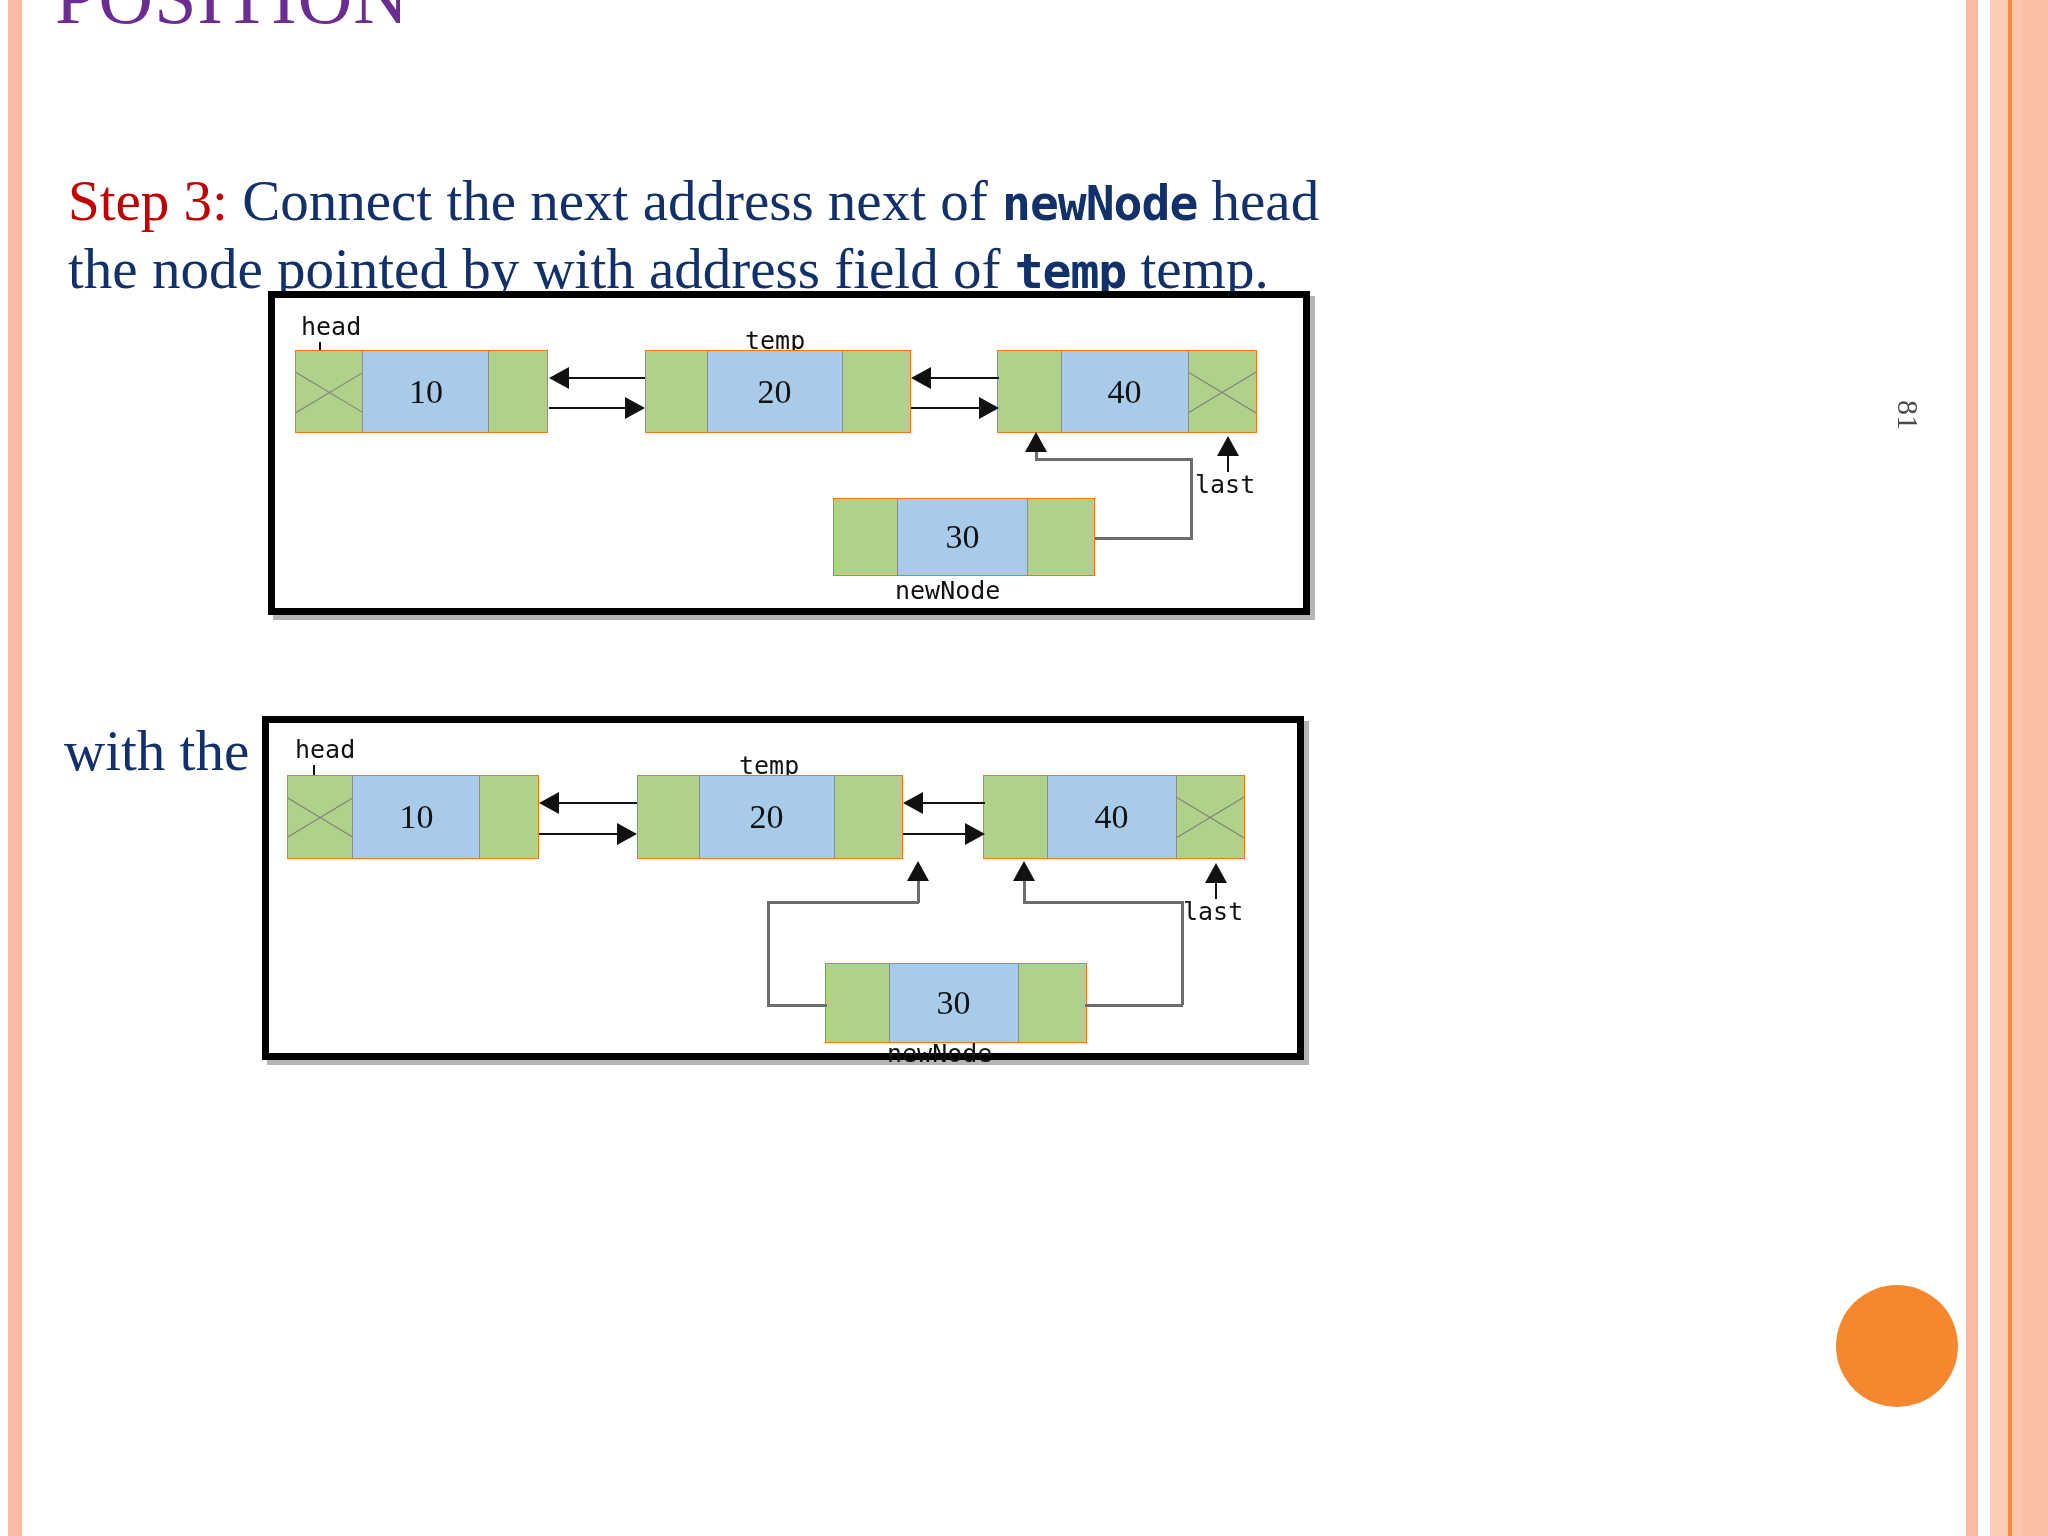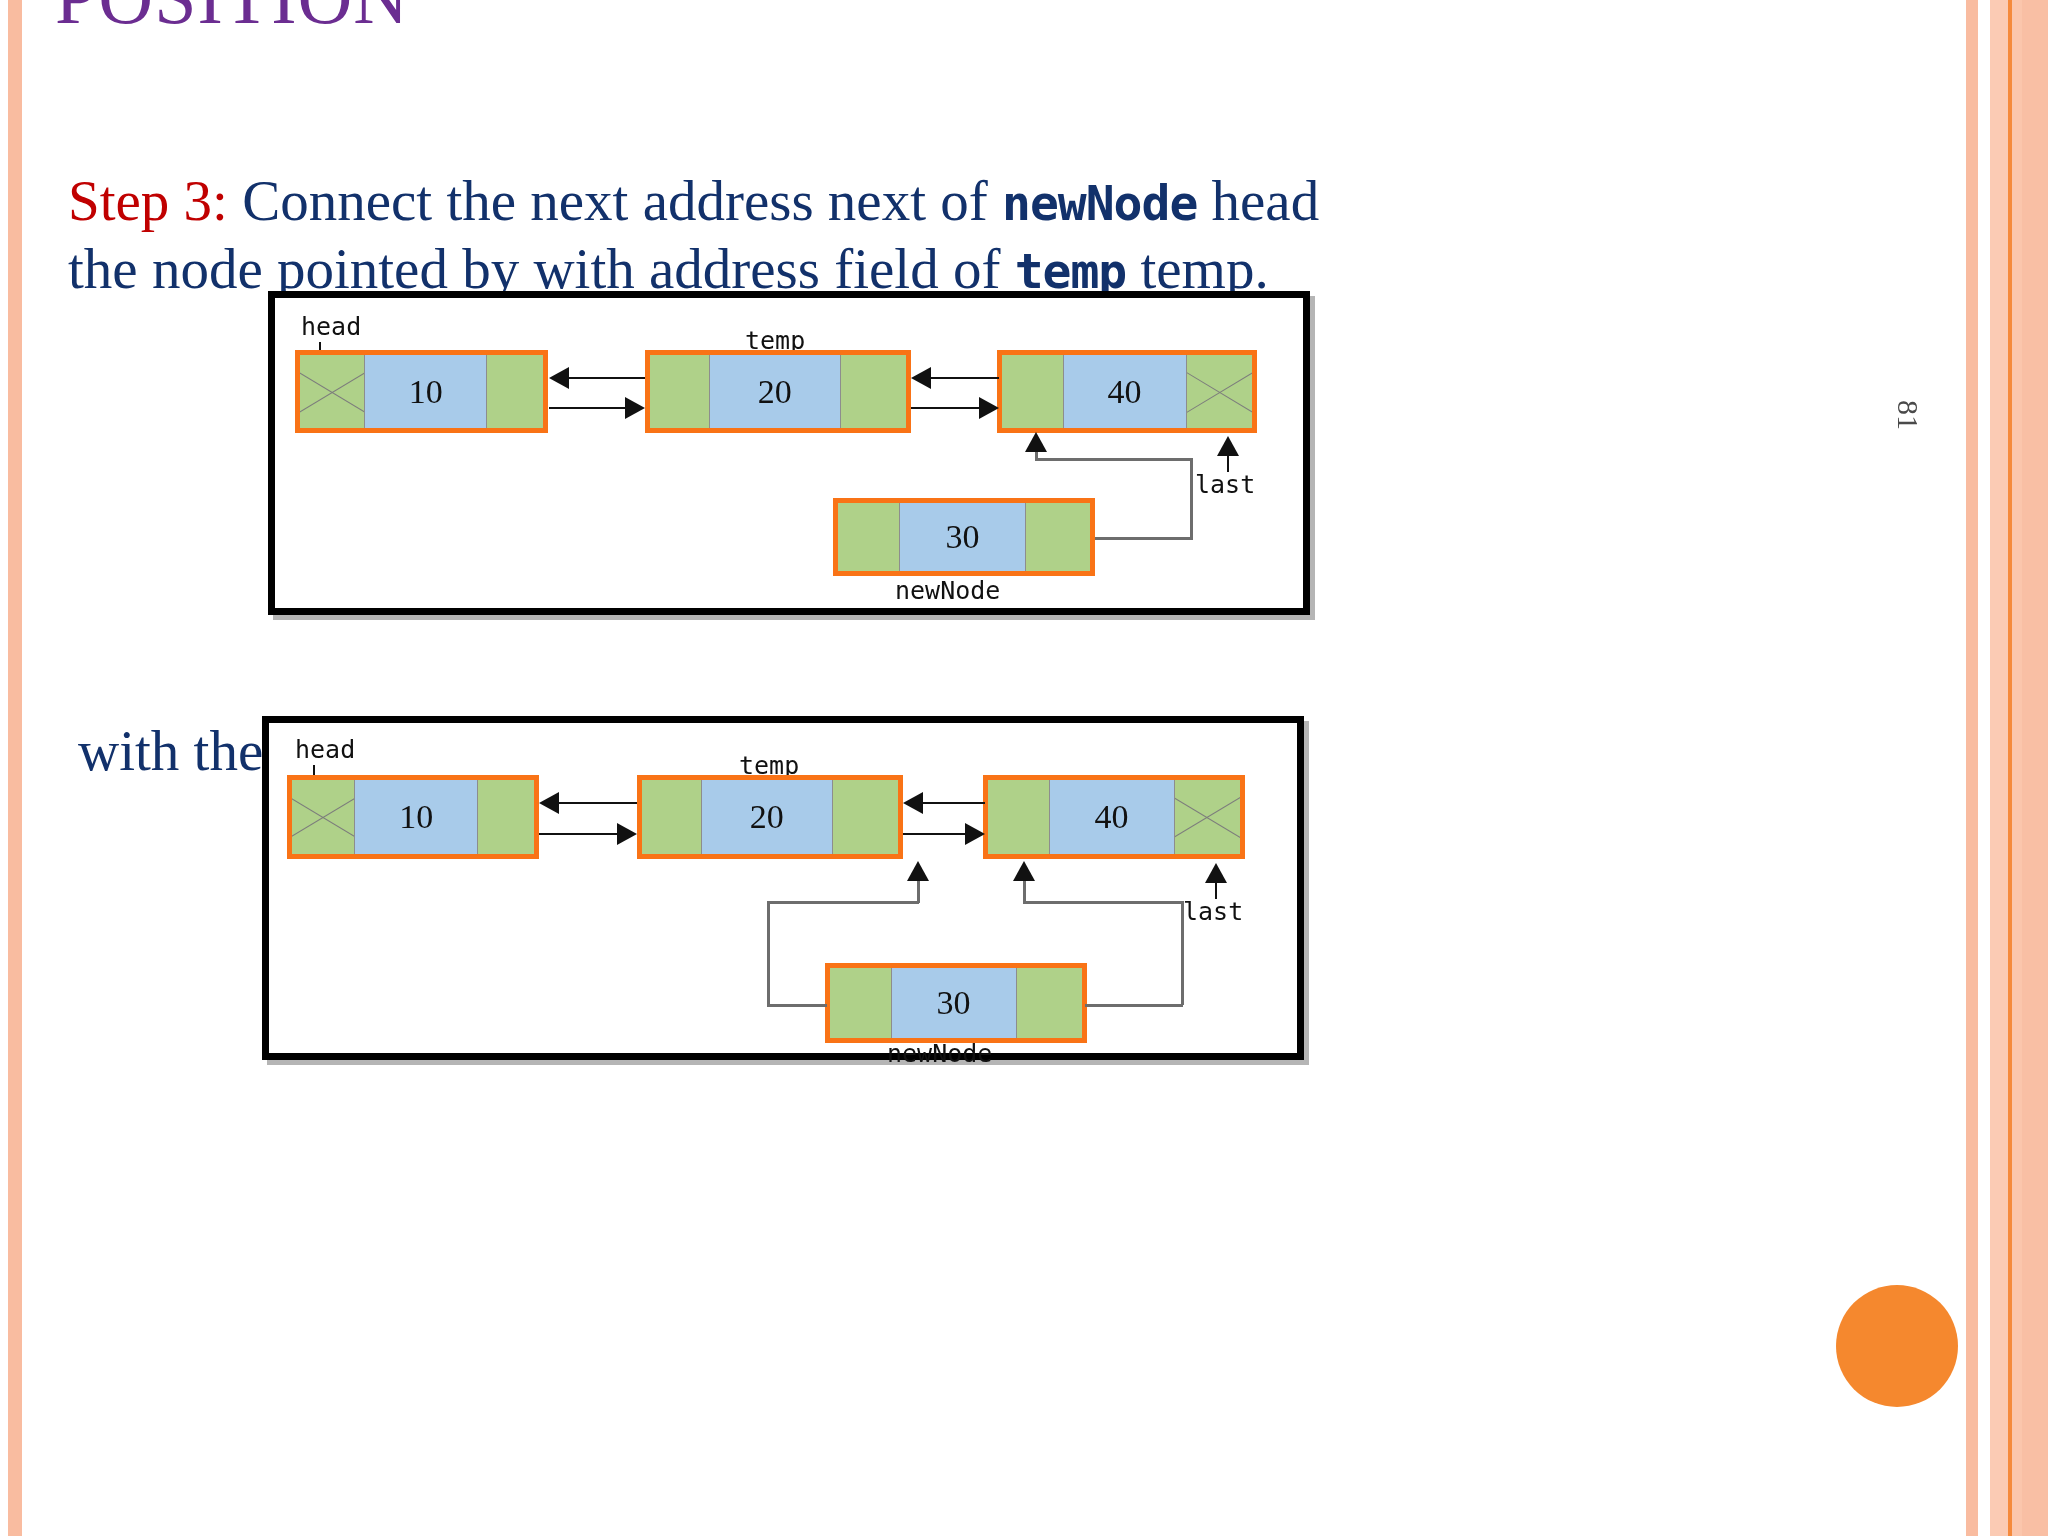--- a/index.html
+++ b/index.html
@@ -43,21 +43,21 @@
   .steptext .mono{
     font-family:"DejaVu Sans Mono", monospace;
     font-weight:bold;
     font-size:48px;
     color:#12316B;
     letter-spacing:-1px;
   }
   #step3-text{left:68px;top:168px;}
   #step4-text{left:78px;top:646px;}
   #step3-l2{position:absolute;left:68px;top:236px;}
-  #step4-l2{position:absolute;left:78px;top:718px;}
+  #step4-l2{position:absolute;left:64px;top:718px;}
 
   
   .pagenum{
     position:absolute;left:1925px;top:400px;
     font-family:"Liberation Serif", serif;
     font-size:30px;color:#4a4a4a;
     transform:rotate(90deg);transform-origin:left top;
   }
 
   
@@ -72,21 +72,21 @@
     position:absolute;
     background:#ffffff;
     border:7px solid #000000;
     box-shadow:5px 5px 0 0 rgba(120,120,120,.55);
   }
   #diagram-1{left:268px;top:291px;width:1028px;height:310px;}
   #diagram-2{left:262px;top:716px;width:1028px;height:330px;}
   .dg-inner{position:relative;width:100%;height:100%;}
 
   
-  .node{position:absolute;display:flex;border:5px solid #f97316;box-sizing:border-box;}
+  .node{position:absolute;display:flex;border:1px solid #f97316;box-sizing:border-box;}
   .cell{box-sizing:border-box;border-right:1px solid #8d8d8d;}
   .cell:last-child{border-right:none;}
   .cell.ptr{background:#AFD189;}
   .cell.data{
     background:#A8CBEA;
     display:flex;align-items:center;justify-content:center;
     font-family:"Liberation Serif", serif;
     font-size:34px;color:#111;
   }
   .cell.nil{

